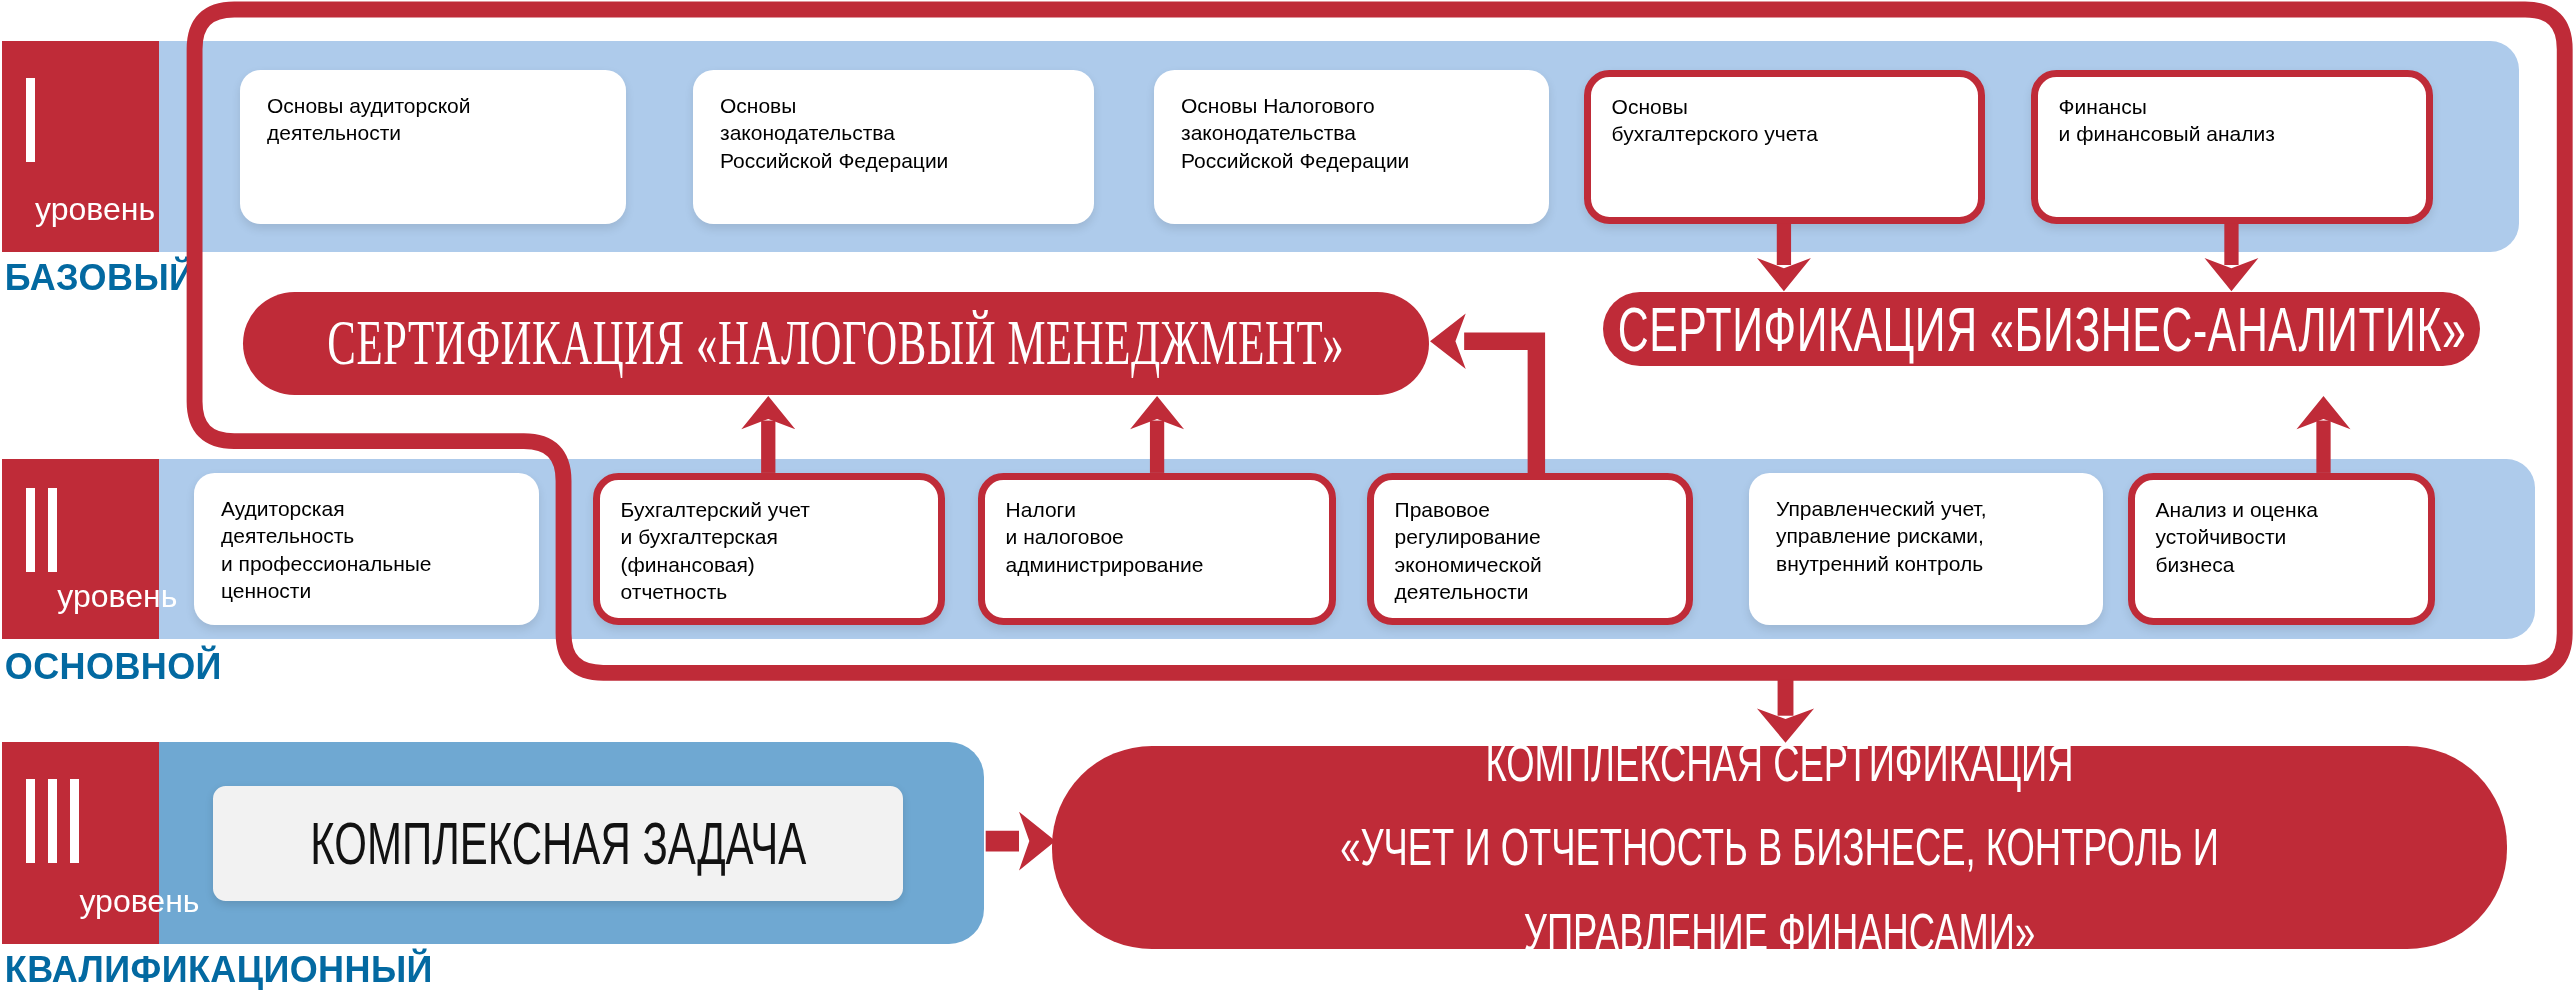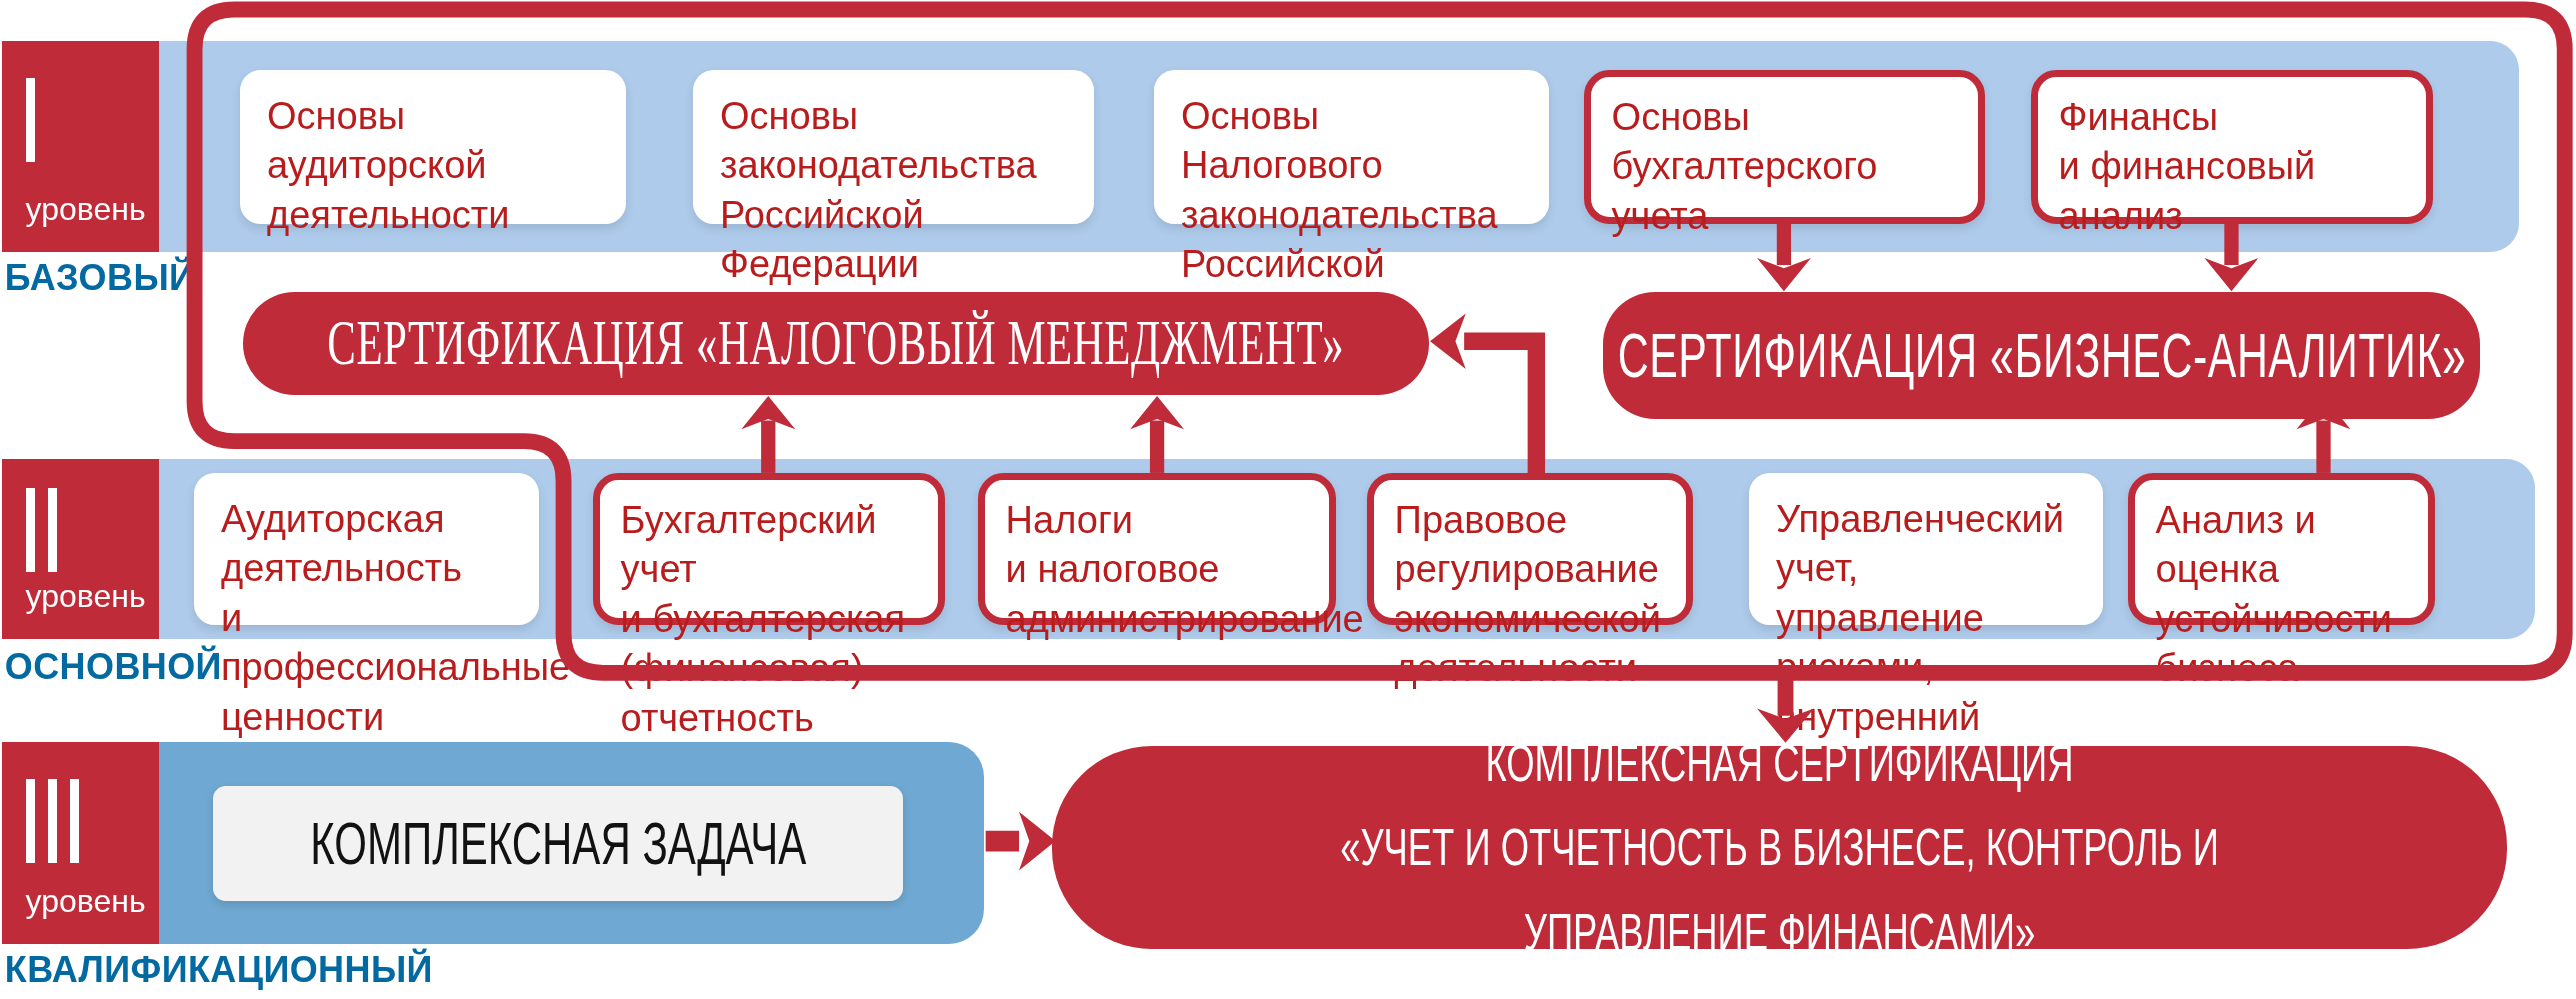--- a/index.html
+++ b/index.html
@@ -7,35 +7,35 @@
     position:relative;width:2576px;height:999px;overflow:hidden;
     font-family:"Liberation Sans","DejaVu Sans",sans-serif;
     background:#ffffff;
   }
   .abs{position:absolute;}
   
   .band{background:#AECBEB;border-radius:28.6px;}
   
   .lvl-label{
     background:#BF2B38;color:#fff;
-    display:flex;flex-direction:column;align-items:flex-start;
+    display:flex;flex-direction:row;align-items:flex-start;
     padding:37px 0 27px 24px;box-sizing:border-box;
   }
   .numeral-bars{display:flex;gap:12.7px;height:84px;align-items:stretch;}
   .numeral-bars .bar{width:9.5px;background:#fff;display:block;}
   .lvl-word{margin-top:auto;font-size:32px;line-height:1;color:#fff;}
   
   .tier{
     font-size:36px;font-weight:700;color:#0369a1;line-height:1;
     letter-spacing:0.4px;white-space:nowrap;
   }
   
   .course{
     background:#fff;border-radius:20.6px;box-sizing:border-box;
-    padding:22px 27px;font-size:38px;line-height:1.30;color:#b91c1c;
+    padding:22px 27px;font-size:21px;line-height:1.30;color:#000000;
     white-space:pre-line;box-shadow:0 4.8px 9.5px rgba(0,0,0,.10);
   }
   .course.red{border:7.1px solid #BF2B38;border-radius:25.4px;padding:16px 20.6px;}
   
   .pill{
     background:#BF2B38;border-radius:52px;color:#fff;
     display:flex;align-items:center;justify-content:center;
     box-sizing:border-box;
   }
   .pill .cap-narrow{display:inline-block;transform:scaleX(.68);transform-origin:center;
@@ -100,21 +100,21 @@
 законодательства
 Российской Федерации</div>
   <div class="abs course z2 red" style="left:1584px;top:70px;width:401px;height:154px;">Основы
 бухгалтерского учета</div>
   <div class="abs course z2 red" style="left:2031px;top:70px;width:402px;height:154px;">Финансы
 и финансовый анализ</div>
 
   <div class="abs pill z2" style="left:243px;top:292px;width:1186px;height:103px;font-family:Liberation Serif, serif;">
     <span class="cap-narrow">СЕРТИФИКАЦИЯ «НАЛОГОВЫЙ МЕНЕДЖМЕНТ»</span>
   </div>
-  <div class="abs pill z2" style="left:1603px;top:292px;width:877px;height:127px;">
+  <div class="abs pill z2" style="left:1603px;top:292px;width:877px;height:74px;">
     <span class="cap-narrow">СЕРТИФИКАЦИЯ «БИЗНЕС-АНАЛИТИК»</span>
   </div>
 
   <div class="abs course z2" style="left:194px;top:473px;width:345px;height:152px;">Аудиторская
 деятельность
 и профессиональные
 ценности</div>
   <div class="abs course z2 red" style="left:593px;top:473px;width:352px;height:152px;">Бухгалтерский учет
 и бухгалтерская
 (финансовая)

